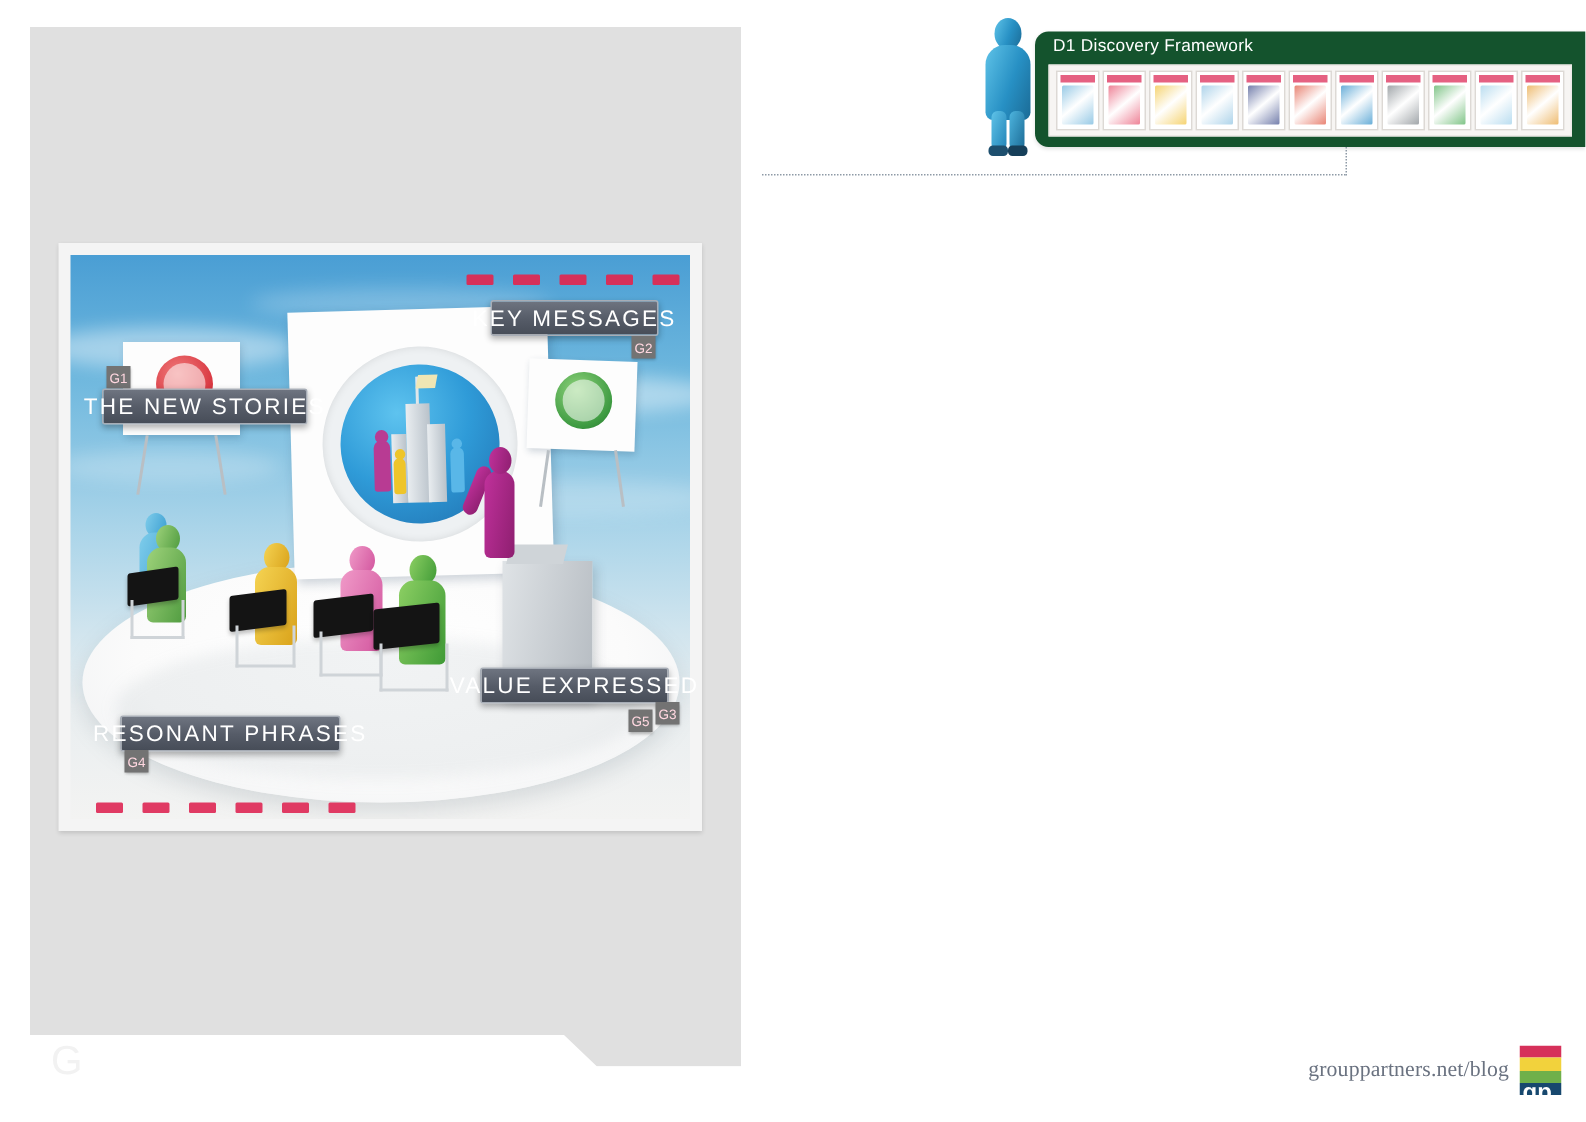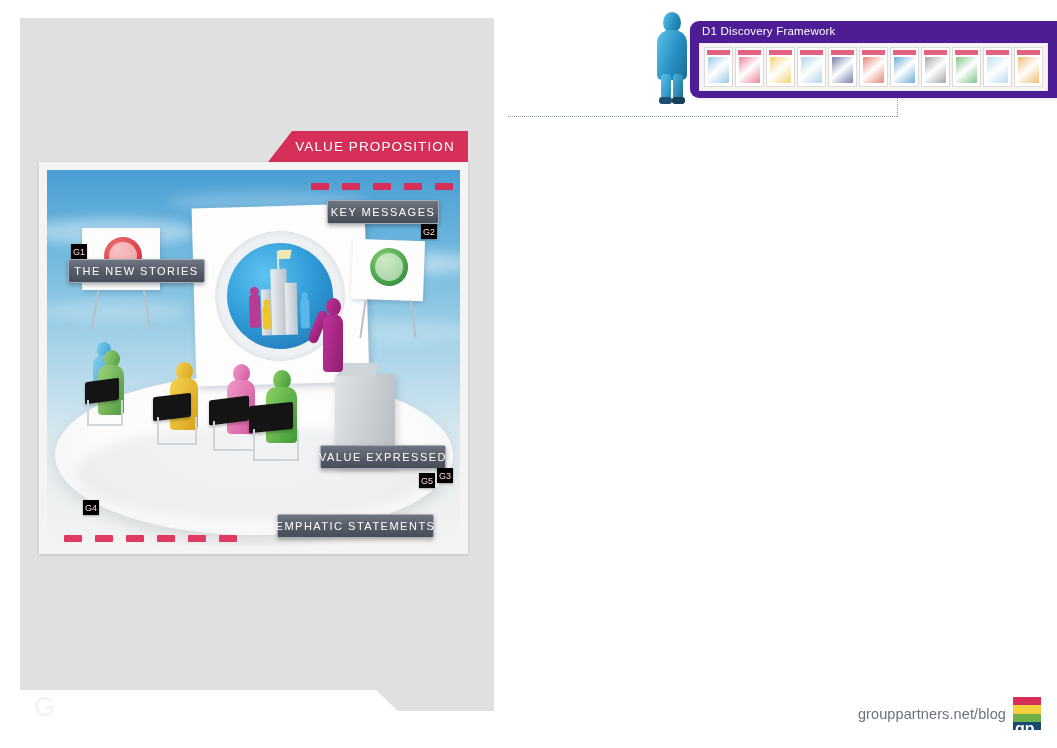--- a/index.html
+++ b/index.html
@@ -146,48 +146,48 @@
   .seat-person{position:absolute;border-radius:10px 10px 4px 4px;}
   .seat-head{position:absolute;border-radius:50%;}
   .chair{position:absolute;background:#141414;border-radius:2px;box-shadow:0 2px 3px rgba(0,0,0,.25);}
   .chair-frame{position:absolute;border:2px solid #cfd4d8;border-top:none;}
 
   
   .tag{
     position:absolute;height:24px;display:flex;align-items:center;justify-content:center;
     background:linear-gradient(180deg,#6e7480 0%,#565c68 52%,#474d58 100%);
     border:1.5px solid #a7adb6;border-radius:2px;
-    color:#ffffff;font-size:11px;letter-spacing:1.5px;
+    color:#ffffff;font-size:15px;letter-spacing:1.5px;
     font-family:"Liberation Sans", sans-serif;
     box-shadow:0 2px 4px rgba(0,0,0,.30);
     padding:0 12px;box-sizing:border-box;white-space:nowrap;
   }
   .gbadge{
-    position:absolute;width:16px;height:15px;background:#000000;
+    position:absolute;width:16px;height:15px;background:#737373;
     color:#ffd7e0;font-size:9px;font-family:"Liberation Sans", sans-serif;
     display:flex;align-items:center;justify-content:center;
     box-shadow:0 1px 2px rgba(0,0,0,.30);
   }
 
   
   .person-icon{position:absolute;left:652px;top:12px;width:40px;height:92px;}
   .pi-head{position:absolute;left:11px;top:0;width:18px;height:21px;border-radius:50%;
     background:linear-gradient(110deg,#5fc3e8 0%,#2790c4 55%,#1b6b96 100%);}
   .pi-body{position:absolute;left:5px;top:18px;width:30px;height:50px;border-radius:13px 13px 5px 5px;
     background:linear-gradient(110deg,#5fc3e8 0%,#2790c4 55%,#1b6b96 100%);}
   .pi-legL{position:absolute;left:9px;top:62px;width:10px;height:26px;border-radius:4px;
     background:linear-gradient(110deg,#5fc3e8,#2184b8);}
   .pi-legR{position:absolute;left:21px;top:62px;width:10px;height:26px;border-radius:4px;
     background:linear-gradient(110deg,#4db4de,#1b6b96);}
   .pi-footL{position:absolute;left:7px;top:85px;width:13px;height:7px;border-radius:3px;background:#1d4f6e;}
   .pi-footR{position:absolute;left:20px;top:85px;width:13px;height:7px;border-radius:3px;background:#163f59;}
 
   .framework-card{
     position:absolute;left:690px;top:21px;width:367px;height:77px;
-    background:#4c1d95;border-radius:9px 0 0 9px;
+    background:#14532d;border-radius:9px 0 0 9px;
     box-shadow:0 1px 3px rgba(0,0,0,.12);
   }
   .framework-title{
     position:absolute;left:12px;top:4px;
     color:#ffffff;font-size:11.5px;letter-spacing:.2px;
     font-family:"Liberation Sans", sans-serif;font-weight:400;
   }
   .thumb-strip{
     position:absolute;left:9px;top:22px;width:349px;height:48px;
     background:#f7f5f3;border:1px solid #ece9e6;
@@ -214,40 +214,36 @@
     position:absolute;left:552px;top:250px;width:452px;
     text-align:center;
     color:#9a9a9a;
     font-size:39px;line-height:44px;
     font-family:"Liberation Sans", sans-serif;
     font-weight:300;
     letter-spacing:-0.2px;
   }
 
   .footer{position:absolute;right:16px;bottom:18px;display:flex;align-items:center;gap:7px;}
-  .footer-url{color:#6a7280;font-size:14.5px;font-family:Liberation Sans, sans-serif;letter-spacing:.1px;}
+  .footer-url{color:#6a7280;font-size:14.5px;font-family:Liberation Serif, serif;letter-spacing:.1px;}
   .gp-logo{width:28px;height:33px;display:flex;flex-direction:column;overflow:hidden;}
   .gp-band{flex:1;}
   .gp-band-last{flex:1;position:relative;}
   .gp-text{position:absolute;left:2px;top:-1px;color:#ffffff;font-size:16px;font-weight:700;
     font-family:"Liberation Sans", sans-serif;line-height:1;}
 </style>
 </head>
 <body>
 
 <div class="slide">
 
   <div class="gray-panel-main"></div>
   <div class="g-watermark">G</div>
 
   <div class="vp-banner-underline"></div>
-  <div class="vp-banner">
-    <div class="vp-banner-shape"></div>
-    <div class="vp-banner-label">VALUE PROPOSITION</div>
-  </div>
 
   <div class="illus-frame">
     <div class="illus">
 
       <div class="cloud c1"></div>
       <div class="cloud c2"></div>
       <div class="cloud c3"></div>
       <div class="cloud c4"></div>
       <div class="cloud c5"></div>
 
@@ -351,24 +347,24 @@
 
   <div class="gbadge" style="left:71px;top:244px;">G1</div>
   <div class="tag" style="left:68px;top:259px;width:137px;">THE NEW STORIES</div>
 
   <div class="tag" style="left:327px;top:200px;width:112px;">KEY MESSAGES</div>
   <div class="gbadge" style="left:421px;top:224px;">G2</div>
 
   <div class="tag" style="left:320px;top:445px;width:126px;">VALUE EXPRESSED</div>
   <div class="gbadge" style="left:437px;top:468px;">G3</div>
 
+  <div class="tag" style="left:80px;top:477px;width:147px;">RESONANT PHRASES</div>
   <div class="gbadge" style="left:83px;top:500px;">G4</div>
 
   <div class="gbadge" style="left:419px;top:473px;">G5</div>
-  <div class="tag" style="left:277px;top:514px;width:157px;">EMPHATIC STATEMENTS</div>
 
   <div class="person-icon">
     <div class="pi-head"></div>
     <div class="pi-body"></div>
     <div class="pi-legL"></div>
     <div class="pi-legR"></div>
     <div class="pi-footL"></div>
     <div class="pi-footR"></div>
   </div>
 

